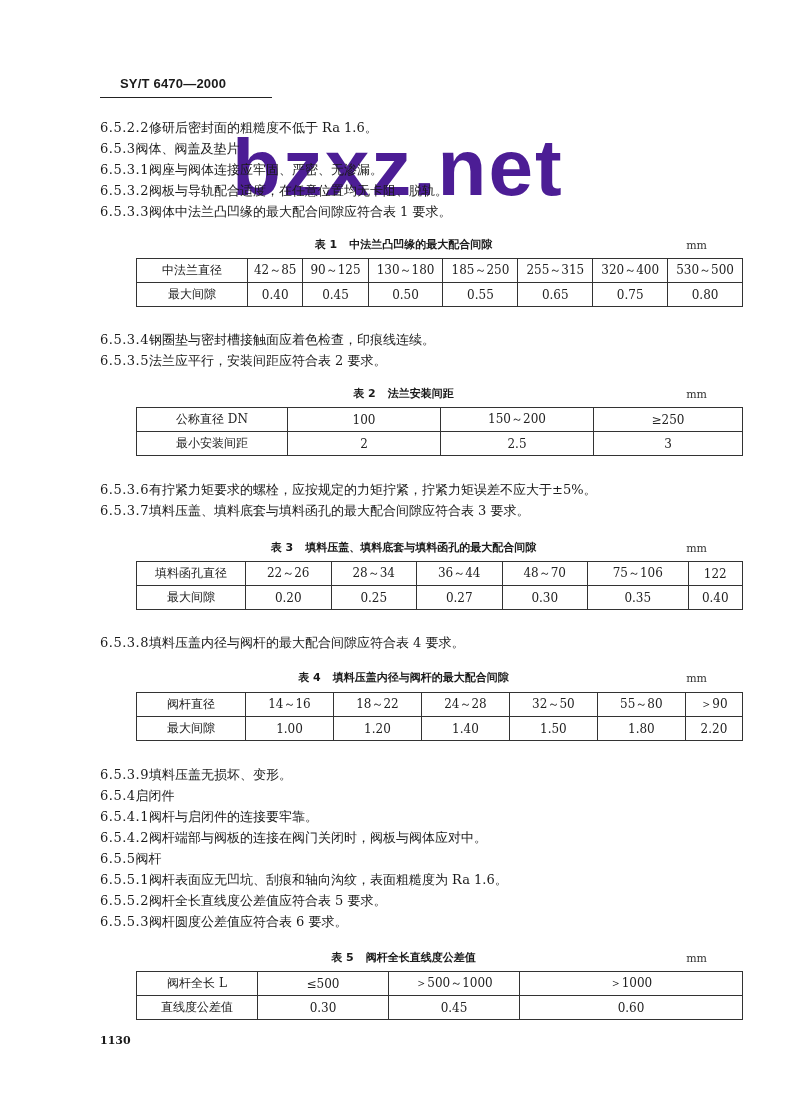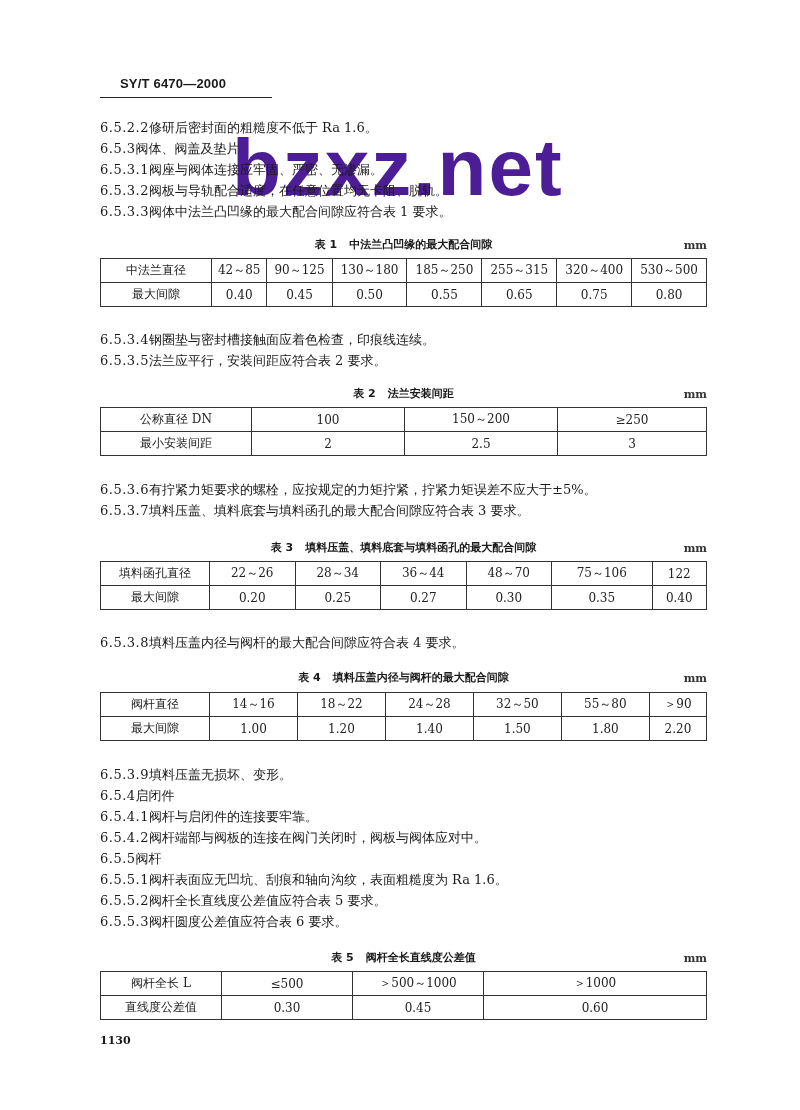--- a/index.html
+++ b/index.html
@@ -21,31 +21,31 @@
     .line {
       position: absolute; left: 100px; font-size: 13px; line-height: 18px; white-space: nowrap; z-index: 1;
     }
     .line .num { display: inline-block; letter-spacing: 0.5px; }
     .caption {
       position: absolute; left: 100px; width: 607px; text-align: center;
       font-family: "DejaVu Sans", "Liberation Sans", sans-serif; font-size: 11px; font-weight: bold; z-index: 1;
     }
     .caption .tno { margin-right: 12px; }
     .unit {
-      position: absolute; right: 93px; font-size: 11px; color: #333; z-index: 1; font-weight: bold;
+      position: absolute; right: 93px; font-size: 11px; color: #333; z-index: 1;
     }
     table.std {
       position: absolute; left: 100px; width: 607px; border-collapse: collapse; z-index: 1;
       font-size: 12px; background: transparent;
     }
     table.std td {
       border: 1px solid #333; text-align: center; height: 23px; padding: 0; color: #222;
     }
     table.std tr td:first-child { font-size: 12px; }
-    table.std { border: 1.5px solid #222; }
+    table.std { border: 1.5px solid #222; margin-left: 36px; }
     .pageno {
       position: absolute; left: 100px; top: 1034px; font-size: 11px; font-weight: bold; z-index: 1;
     }
   </style>
 </head>
 <body>
 
 <div class="header">
   <span class="std">SY/T 6470—2000</span>
 </div>

